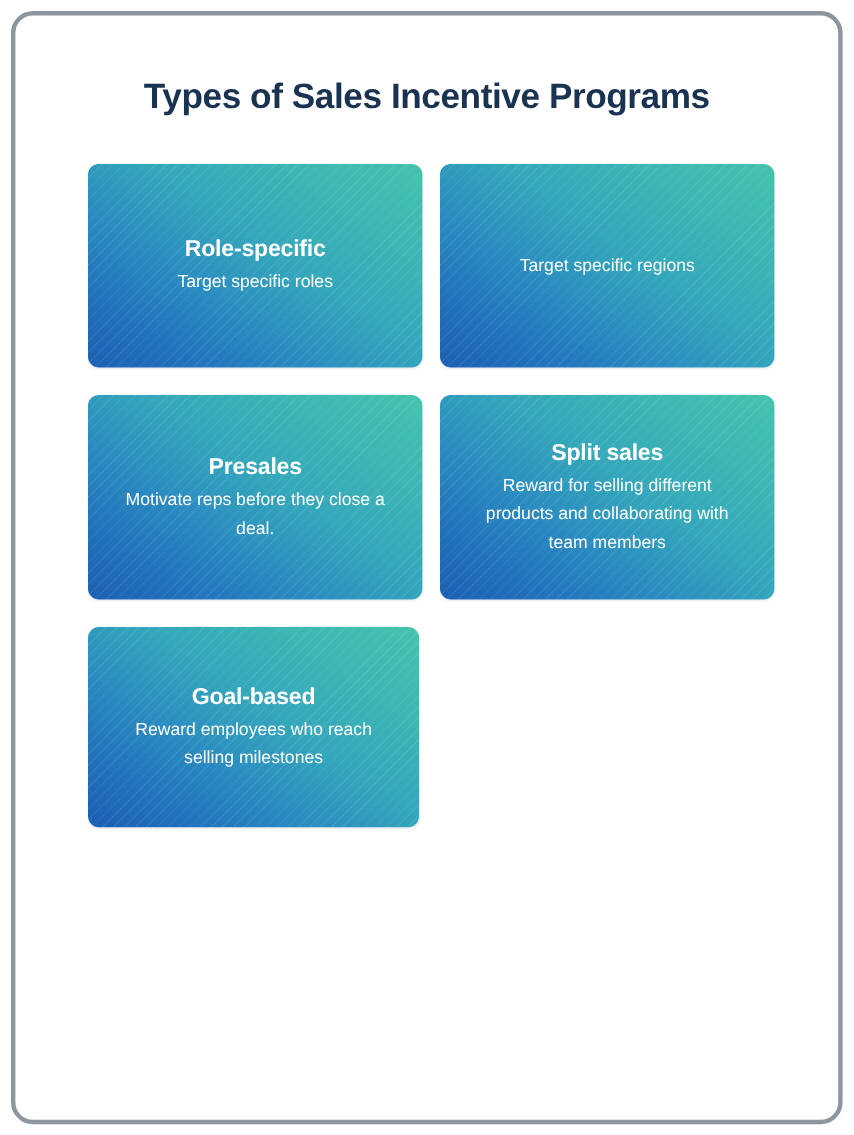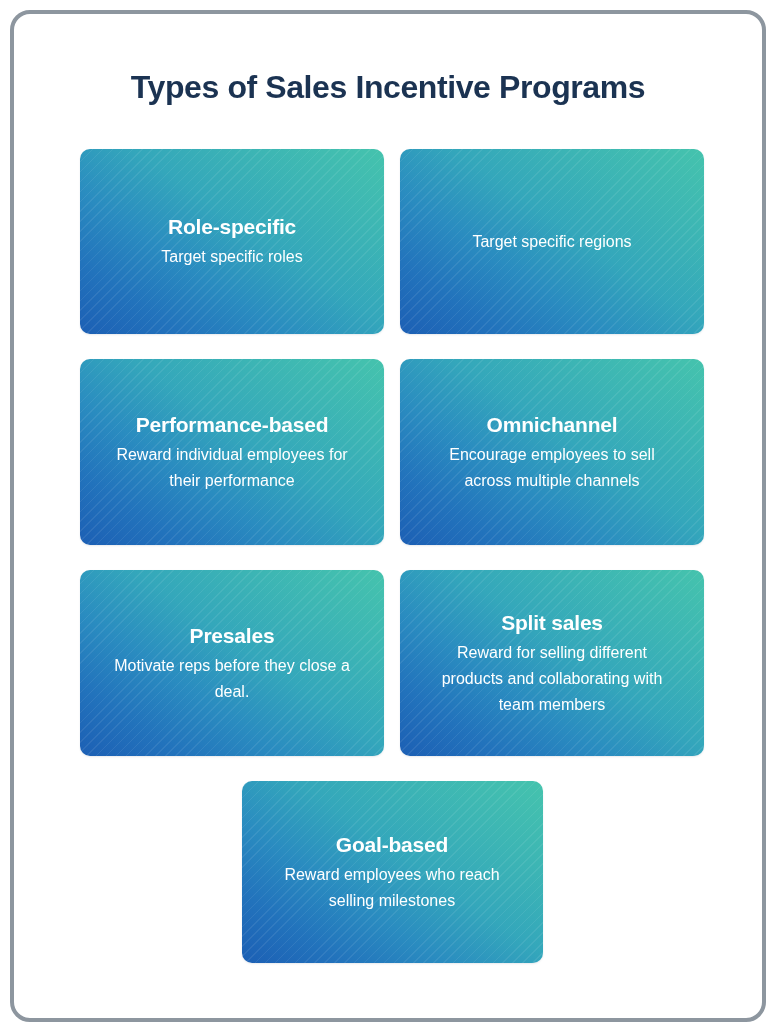--- a/index.html
+++ b/index.html
@@ -98,21 +98,20 @@
       rgba(255, 255, 255, 0) 1px,
       rgba(255, 255, 255, 0) 7px);
   }
 
   .card-row-1 .card { height: 185px; }
   .card-row-2 .card { height: 186px; }
   .card-row-3 .card { height: 186px; }
 
   .card-last-row {
     display: flex;
-    justify-content: center;
   }
   .card-last-row .card {
     width: 301px;
     height: 182px;
   }
 
   .card-title {
     position: relative;
     z-index: 2;
     font-size: 21px;
@@ -146,30 +145,20 @@
       <div class="card-row card-row-1">
         <div class="card">
           <div class="card-title">Role-specific</div>
           <div class="card-desc">Target specific roles</div>
         </div>
         <div class="card">
           <div class="card-desc">Target specific regions</div>
         </div>
       </div>
 
-      <div class="card-row card-row-2">
-        <div class="card">
-          <div class="card-title">Performance-based</div>
-          <div class="card-desc">Reward individual employees for their performance</div>
-        </div>
-        <div class="card">
-          <div class="card-title">Omnichannel</div>
-          <div class="card-desc">Encourage employees to sell across multiple channels</div>
-        </div>
-      </div>
 
       <div class="card-row card-row-3">
         <div class="card">
           <div class="card-title">Presales</div>
           <div class="card-desc">Motivate reps before they close a deal.</div>
         </div>
         <div class="card">
           <div class="card-title">Split sales</div>
           <div class="card-desc">Reward for selling different products and collaborating with team members</div>
         </div>

